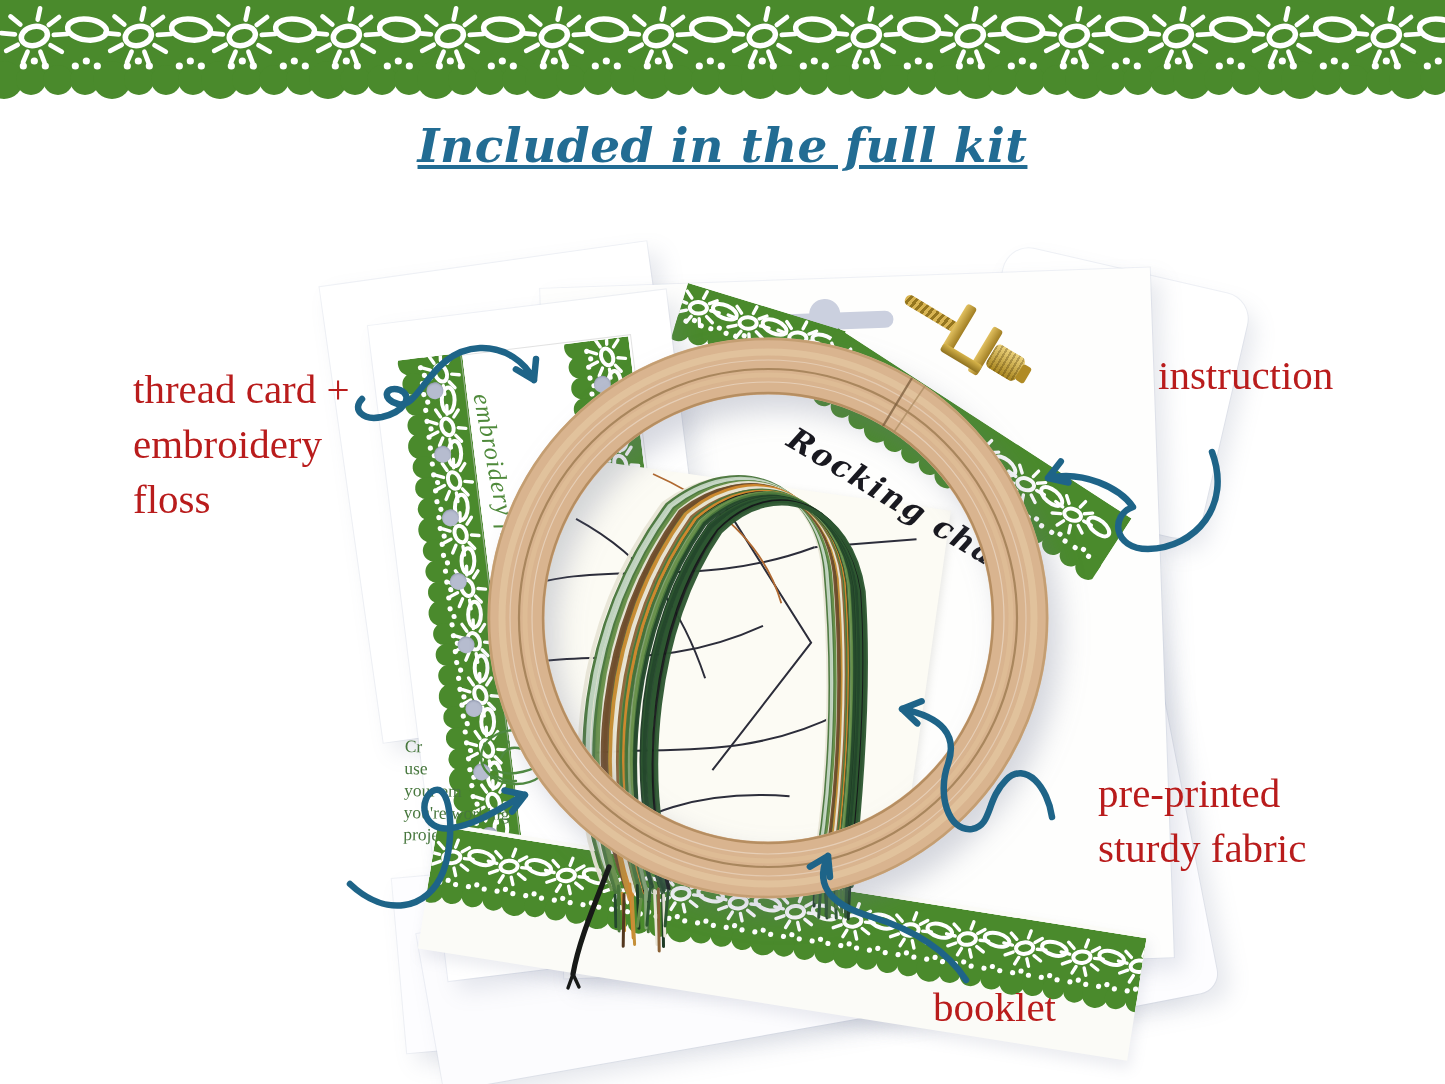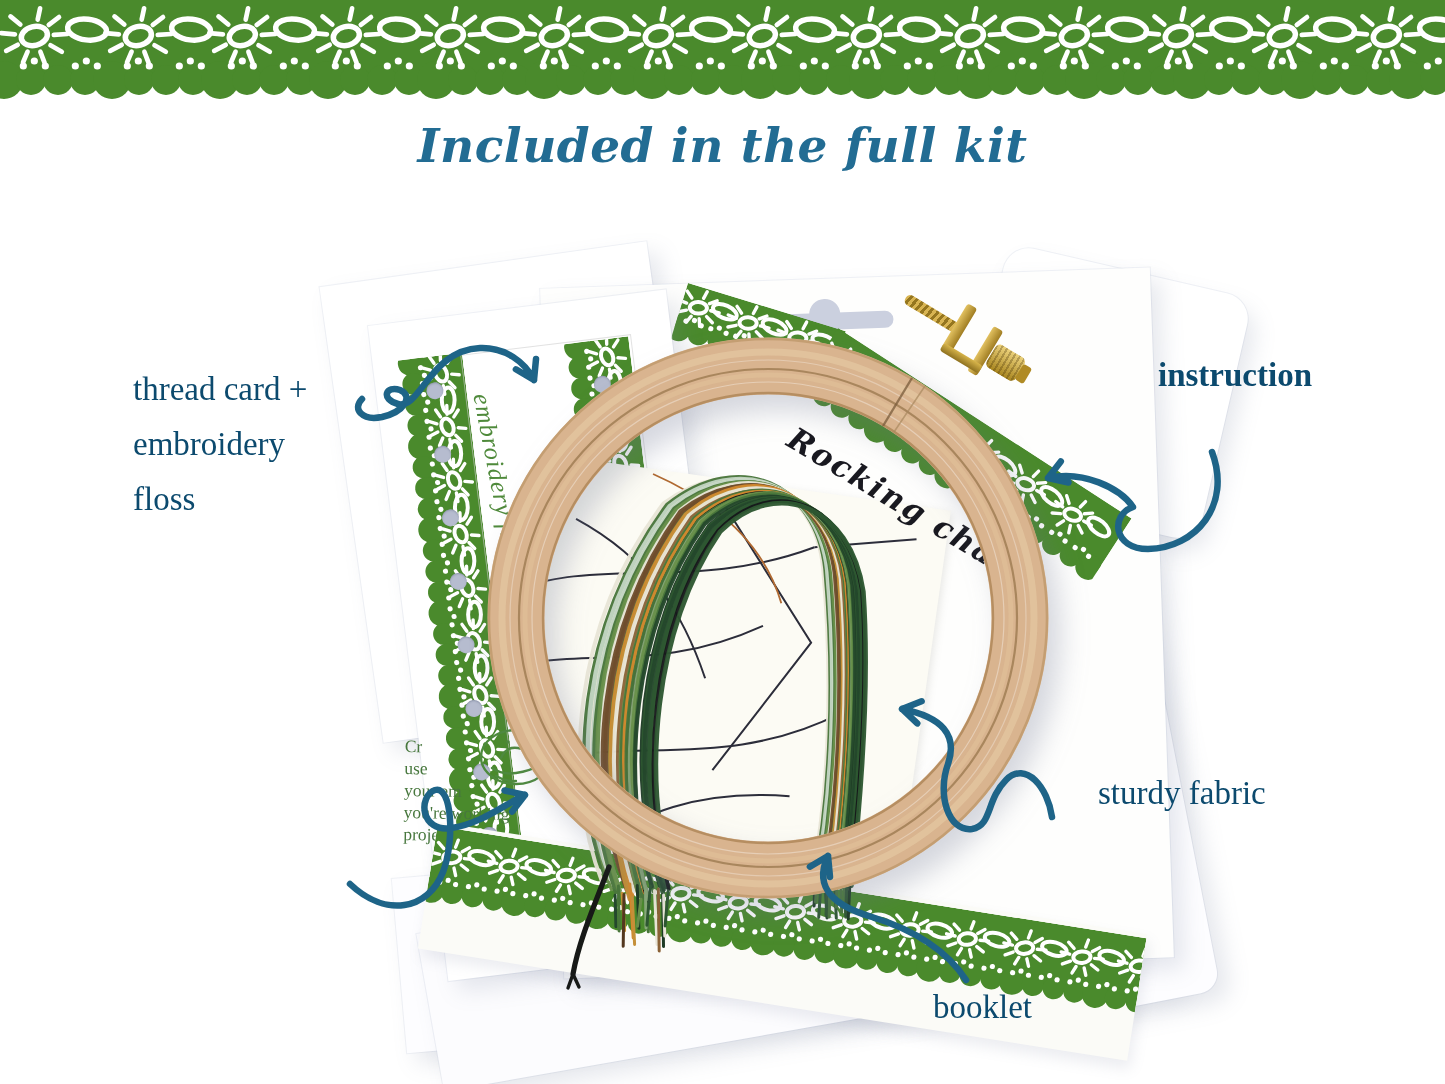--- a/index.html
+++ b/index.html
@@ -5,21 +5,21 @@
   html,body{margin:0;padding:0;background:#fff;}
   .page{position:relative;width:1445px;height:1084px;background:#fff;overflow:hidden;
         font-family:"Liberation Serif",serif;}
   .abs{position:absolute;}
   
   #top-border{left:0;top:0;width:1445px;height:104px;z-index:13;}
   .title{position:absolute;left:0;right:0;top:118px;margin:0;text-align:center;z-index:13;
          font-family:"DejaVu Serif",serif;font-style:italic;font-weight:700;
          font-size:47px;letter-spacing:.5px;}
   
-  .label{position:absolute;z-index:12;font-size:33px;line-height:55px;color:#0c4a6e;}
+  .label{position:absolute;z-index:12;font-size:41px;line-height:55px;color:#b91c1c;}
   .label span{display:block;}
   
   .paper,.card{position:absolute;background:#fff;
         box-shadow:10px 12px 22px rgba(118,126,155,.18),0 0 0 1px rgba(200,206,224,.25);}
   .p1{left:350px;top:262px;width:330px;height:460px;transform:rotate(-8deg);z-index:1;}
   .p2{left:398px;top:845px;width:770px;height:175px;transform:rotate(-5deg);z-index:1;background:#fdfdff;}
   .p3{left:425px;top:872px;width:700px;height:160px;transform:rotate(-10deg);z-index:1;background:#fcfcfe;}
   .p4{left:1028px;top:548px;width:150px;height:460px;transform:rotate(-11deg);border-radius:20px;z-index:1;background:#fdfdff;}
   .booklet{left:978px;top:268px;width:250px;height:250px;transform:rotate(13deg);border-radius:26px;z-index:2;}
   .pkg{left:552px;top:278px;width:610px;height:690px;transform:rotate(-2deg);z-index:3;background:#fefefd;}
@@ -372,21 +372,21 @@
         <circle cx="1375.32" cy="66" r="3.6" fill="#fff"></circle>
         <circle cx="1386.32" cy="61" r="3.6" fill="#fff"></circle>
         <circle cx="1397.32" cy="66" r="3.6" fill="#fff"></circle>
         <ellipse cx="1438.32" cy="29.5" rx="19.549999999999997" ry="10.4" fill="none" stroke="#fff" stroke-width="5.5" transform="rotate(7 1438.32 36)"></ellipse>
         <circle cx="1427.32" cy="66" r="3.6" fill="#fff"></circle>
         <circle cx="1438.32" cy="61" r="3.6" fill="#fff"></circle>
         <circle cx="1449.32" cy="66" r="3.6" fill="#fff"></circle>
       </svg>
     </div>
 
-  <div class="title" style="color: rgb(34, 108, 147);">Included in the full kit</div>
+  <div class="title" style="color: rgb(34, 108, 147); text-decoration: underline;">Included in the full kit</div>
 
   <div class="paper p1"></div>
   <div class="paper p2"></div>
   <div class="paper p3"></div>
   <div class="paper p4"></div>
 
   <div class="card booklet"></div>
 
   <div class="card pkg">
     <div class="slot">
@@ -1331,23 +1331,24 @@
       <path d="M 350 884 C 386 918 428 910 443 872 C 455 841 452 785 435 790 C 418 796 420 833 452 828 C 482 823 502 806 525 795 M 525 795 L 512.2 811.6 M 525 795 L 504.5 790.5" fill="none" stroke="#1e6488" stroke-width="6.5" stroke-linecap="round" stroke-linejoin="round"></path>
       <path d="M 1052 817 C 1048 788 1026 760 1006 780 C 986 800 992 826 972 829 C 948 832 937 794 948 764 C 958 735 942 717 902 709 M 902 709 L 921.6 701.3 M 902 709 L 917.3 723.4" fill="none" stroke="#1e6488" stroke-width="6.5" stroke-linecap="round" stroke-linejoin="round"></path>
       <path d="M 966 980 C 944 946 908 928 872 917 C 838 907 812 890 828 856 M 828 856 L 830.0 876.9 M 828 856 L 809.9 866.7" fill="none" stroke="#1e6488" stroke-width="6.5" stroke-linecap="round" stroke-linejoin="round"></path>
     </svg>
 
   <div class="label" style="left:133px;top:362px;">
     <span>thread card +</span>
     <span>embroidery</span>
     <span>floss</span>
   </div>
-  <div class="label" style="left:1158px;top:348px;font-weight:bold;">
+  <div class="label" style="left:1158px;top:348px;">
     <span>instruction</span>
   </div>
   <div class="label" style="left:1098px;top:766px;">
+    <span>pre-printed</span>
     <span>sturdy fabric</span>
   </div>
   <div class="label" style="left:933px;top:980px;">
     <span>booklet</span>
   </div>
 
 </div>
 
 </body></html>

